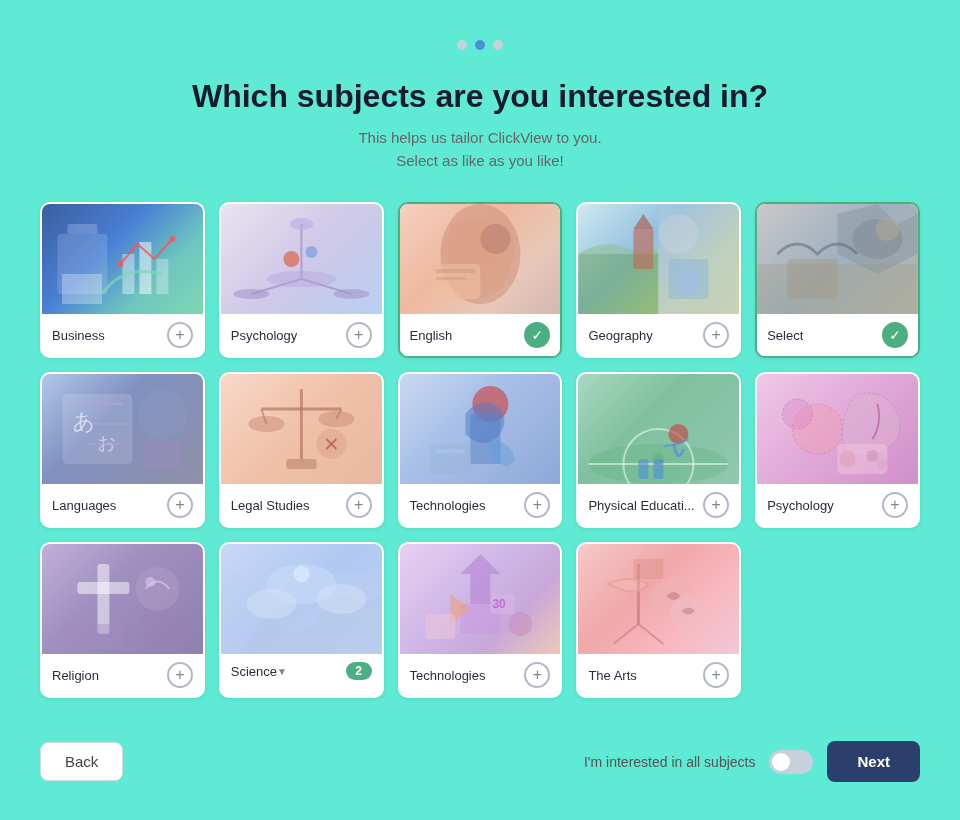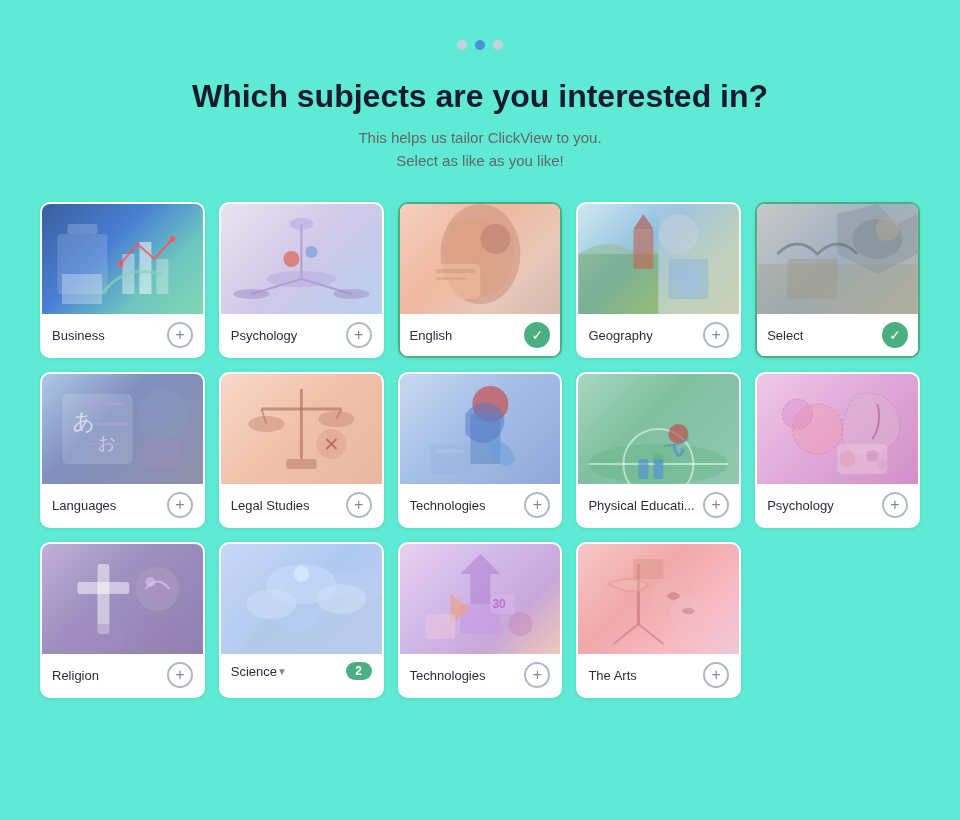--- a/index.html
+++ b/index.html
@@ -555,14 +555,22 @@
       <div class="card-bottom">
         <span class="card-label">The Arts</span>
         <div class="card-action">
           <span class="plus-icon">+</span>
         </div>
       </div>
     </div>
 
   </div>
 
+  <div class="footer-bar">
+    <button class="back-button">Back</button>
+    <div class="right-footer">
+      <span class="toggle-label">I'm interested in all subjects</span>
+      <div class="toggle-switch"></div>
+      <button class="next-button">Next</button>
+    </div>
+  </div>
 
 </div>
 
 </body></html>

